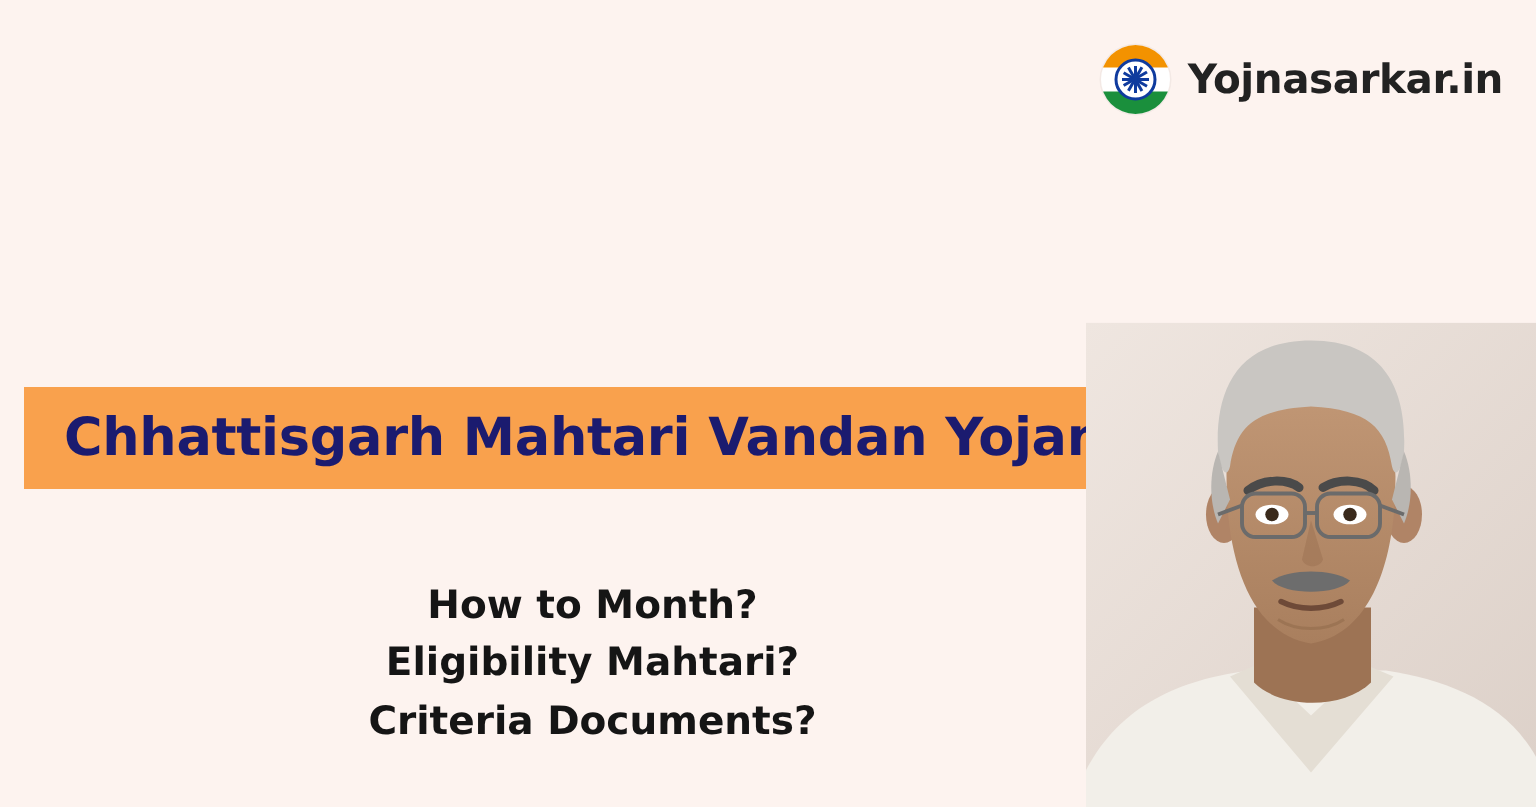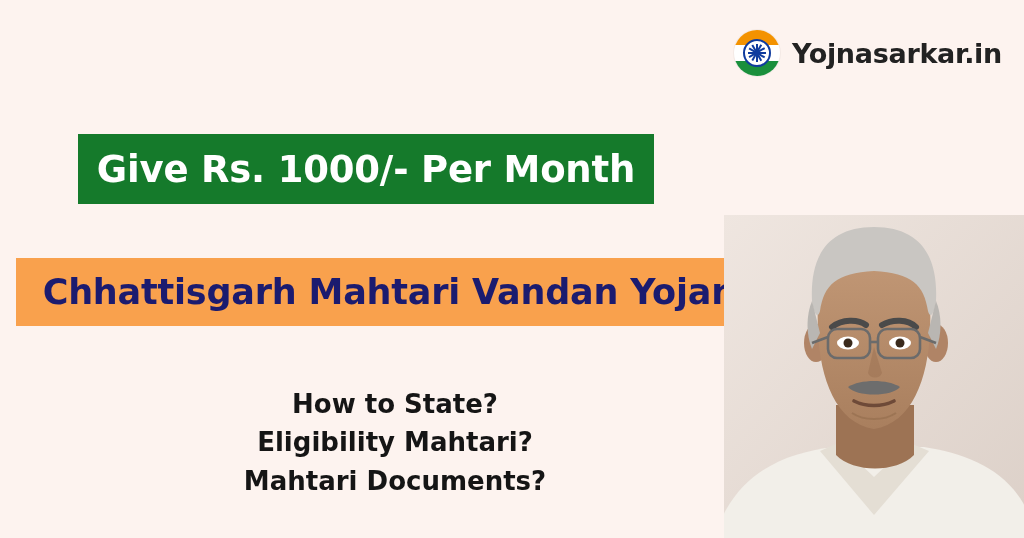--- a/index.html
+++ b/index.html
@@ -173,32 +173,29 @@
         <div class="spoke" style="transform:rotate(30deg)"></div>
         <div class="spoke" style="transform:rotate(60deg)"></div>
         <div class="spoke" style="transform:rotate(120deg)"></div>
         <div class="spoke" style="transform:rotate(150deg)"></div>
       </div>
     </div>
     <div class="brand-name">Yojnasarkar.in</div>
   </div>
 
 
-  <div class="headline-bar headline-2">
-    <span>Give Rs. 1000/- Per Month</span>
-  </div>
 
   <div class="title-bar">
     <span>Chhattisgarh Mahtari Vandan Yojana</span>
   </div>
 
   <div class="questions">
-    <div>How to State?</div>
+    <div>How to Month?</div>
     <div>Eligibility Mahtari?</div>
-    <div>Mahtari Documents?</div>
+    <div>Criteria Documents?</div>
   </div>
 
   <div class="photo">
     <svg width="300" height="323" viewBox="0 0 300 323" xmlns="http://www.w3.org/2000/svg">
       <defs>
         <clipPath id="clipPhoto">
             <rect x="0" y="0" width="300" height="323"></rect>
           </clipPath>
         <linearGradient id="skin" x1="0" y1="0" x2="0" y2="1">
           <stop offset="0%" stop-color="#c49a78"></stop>

